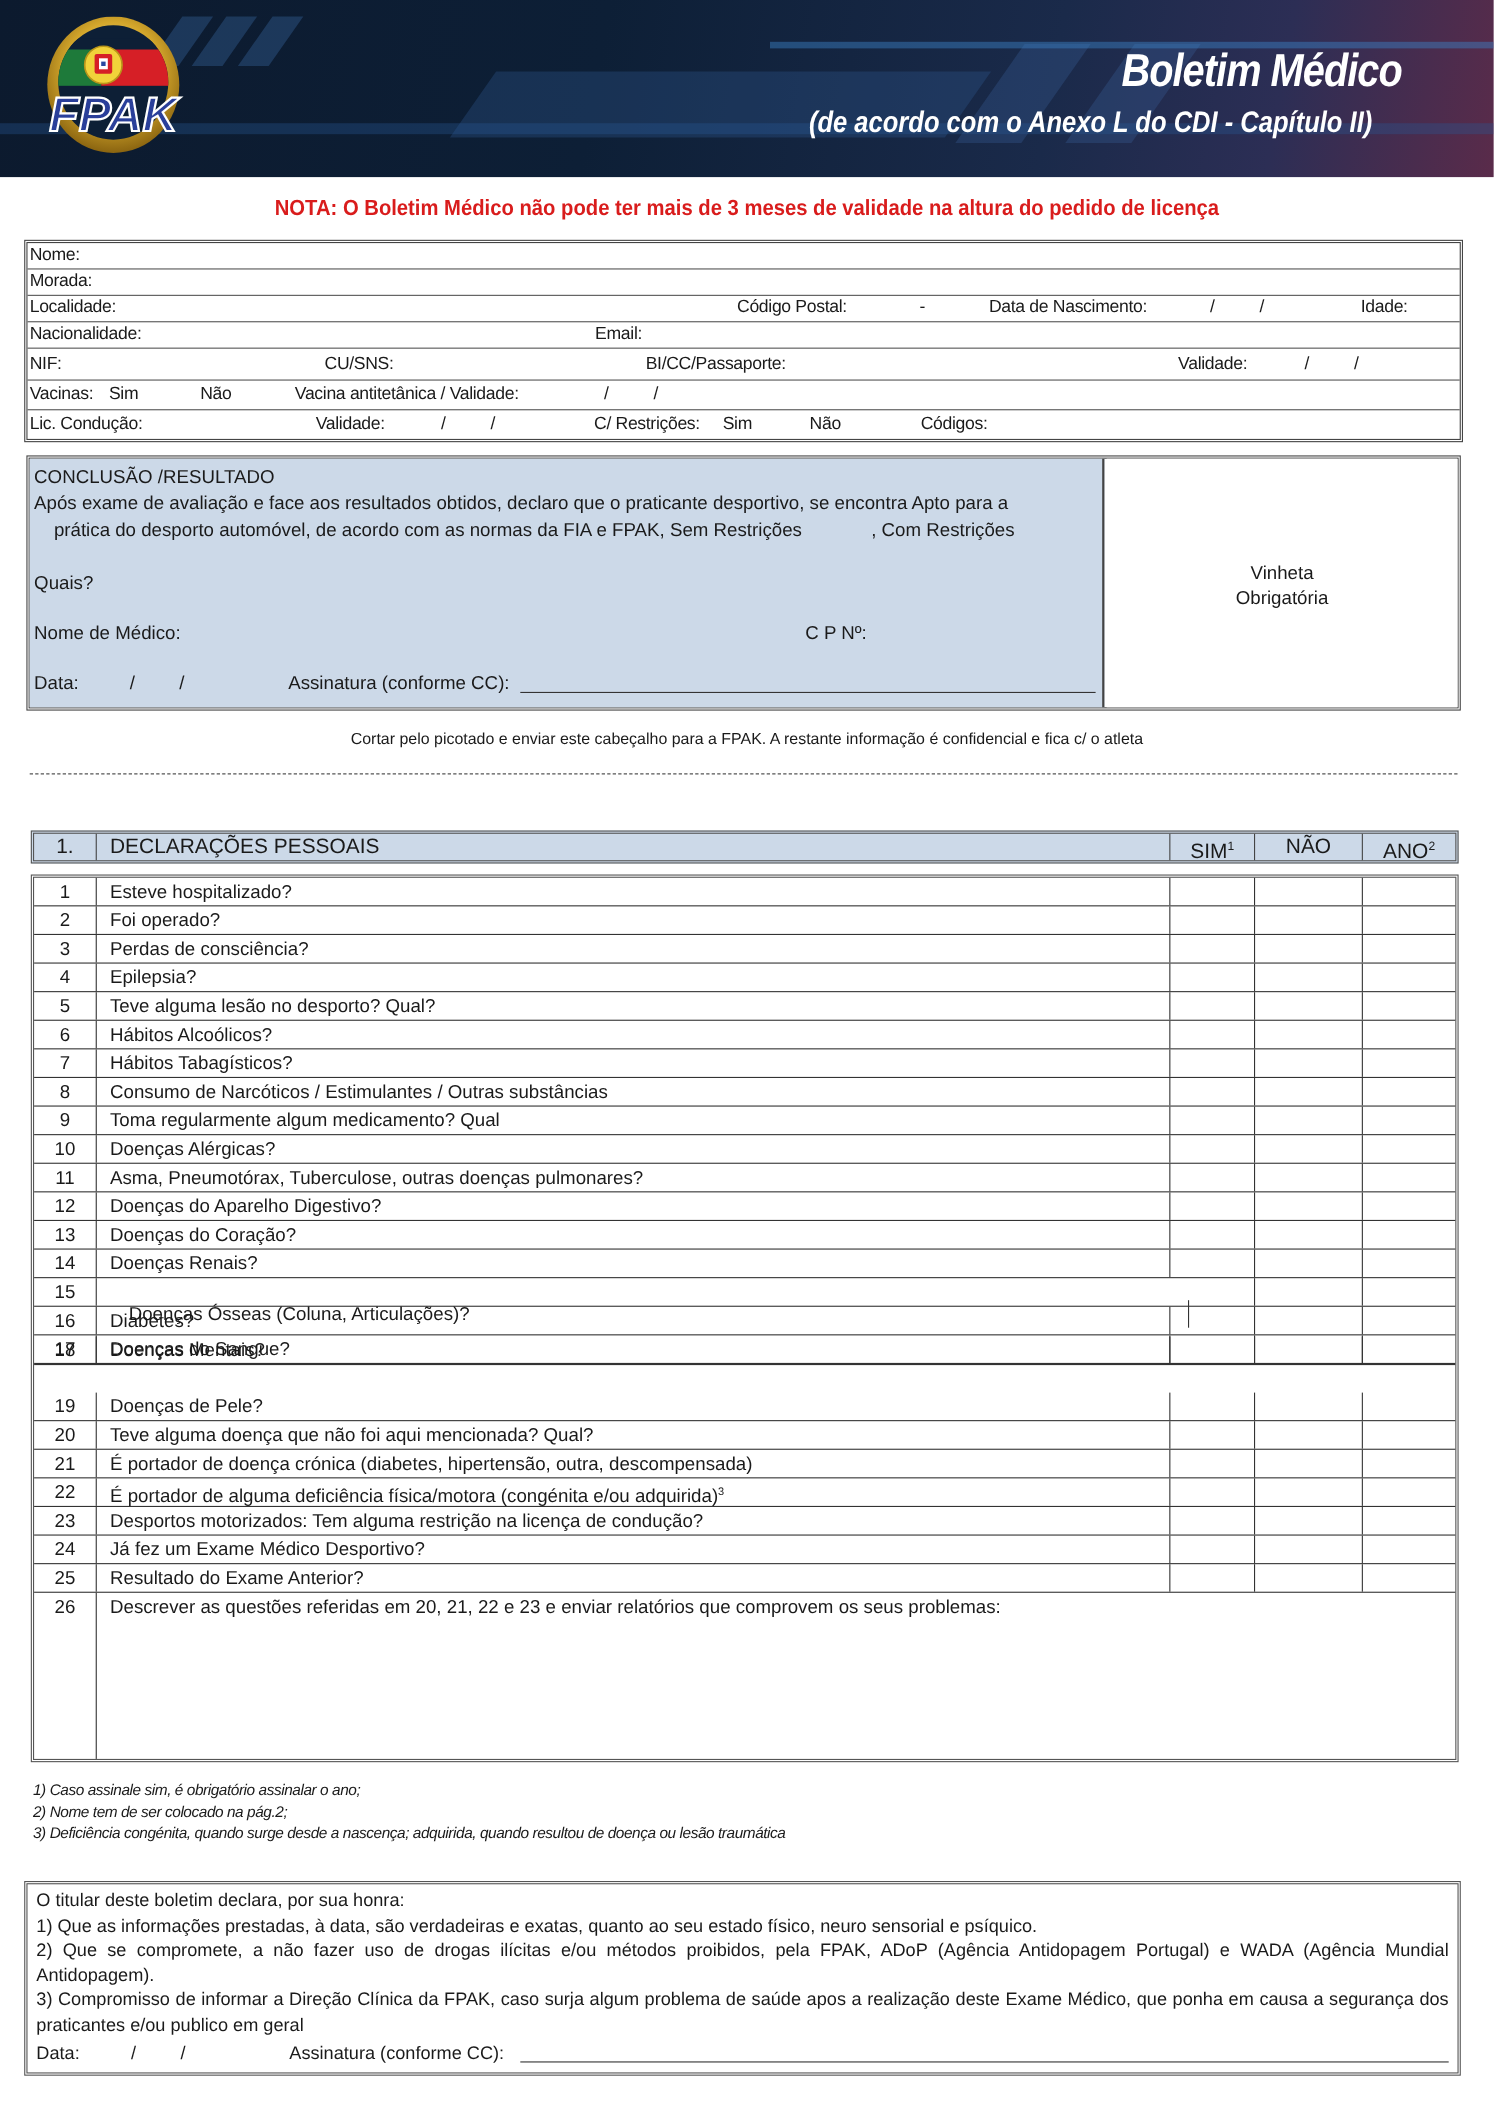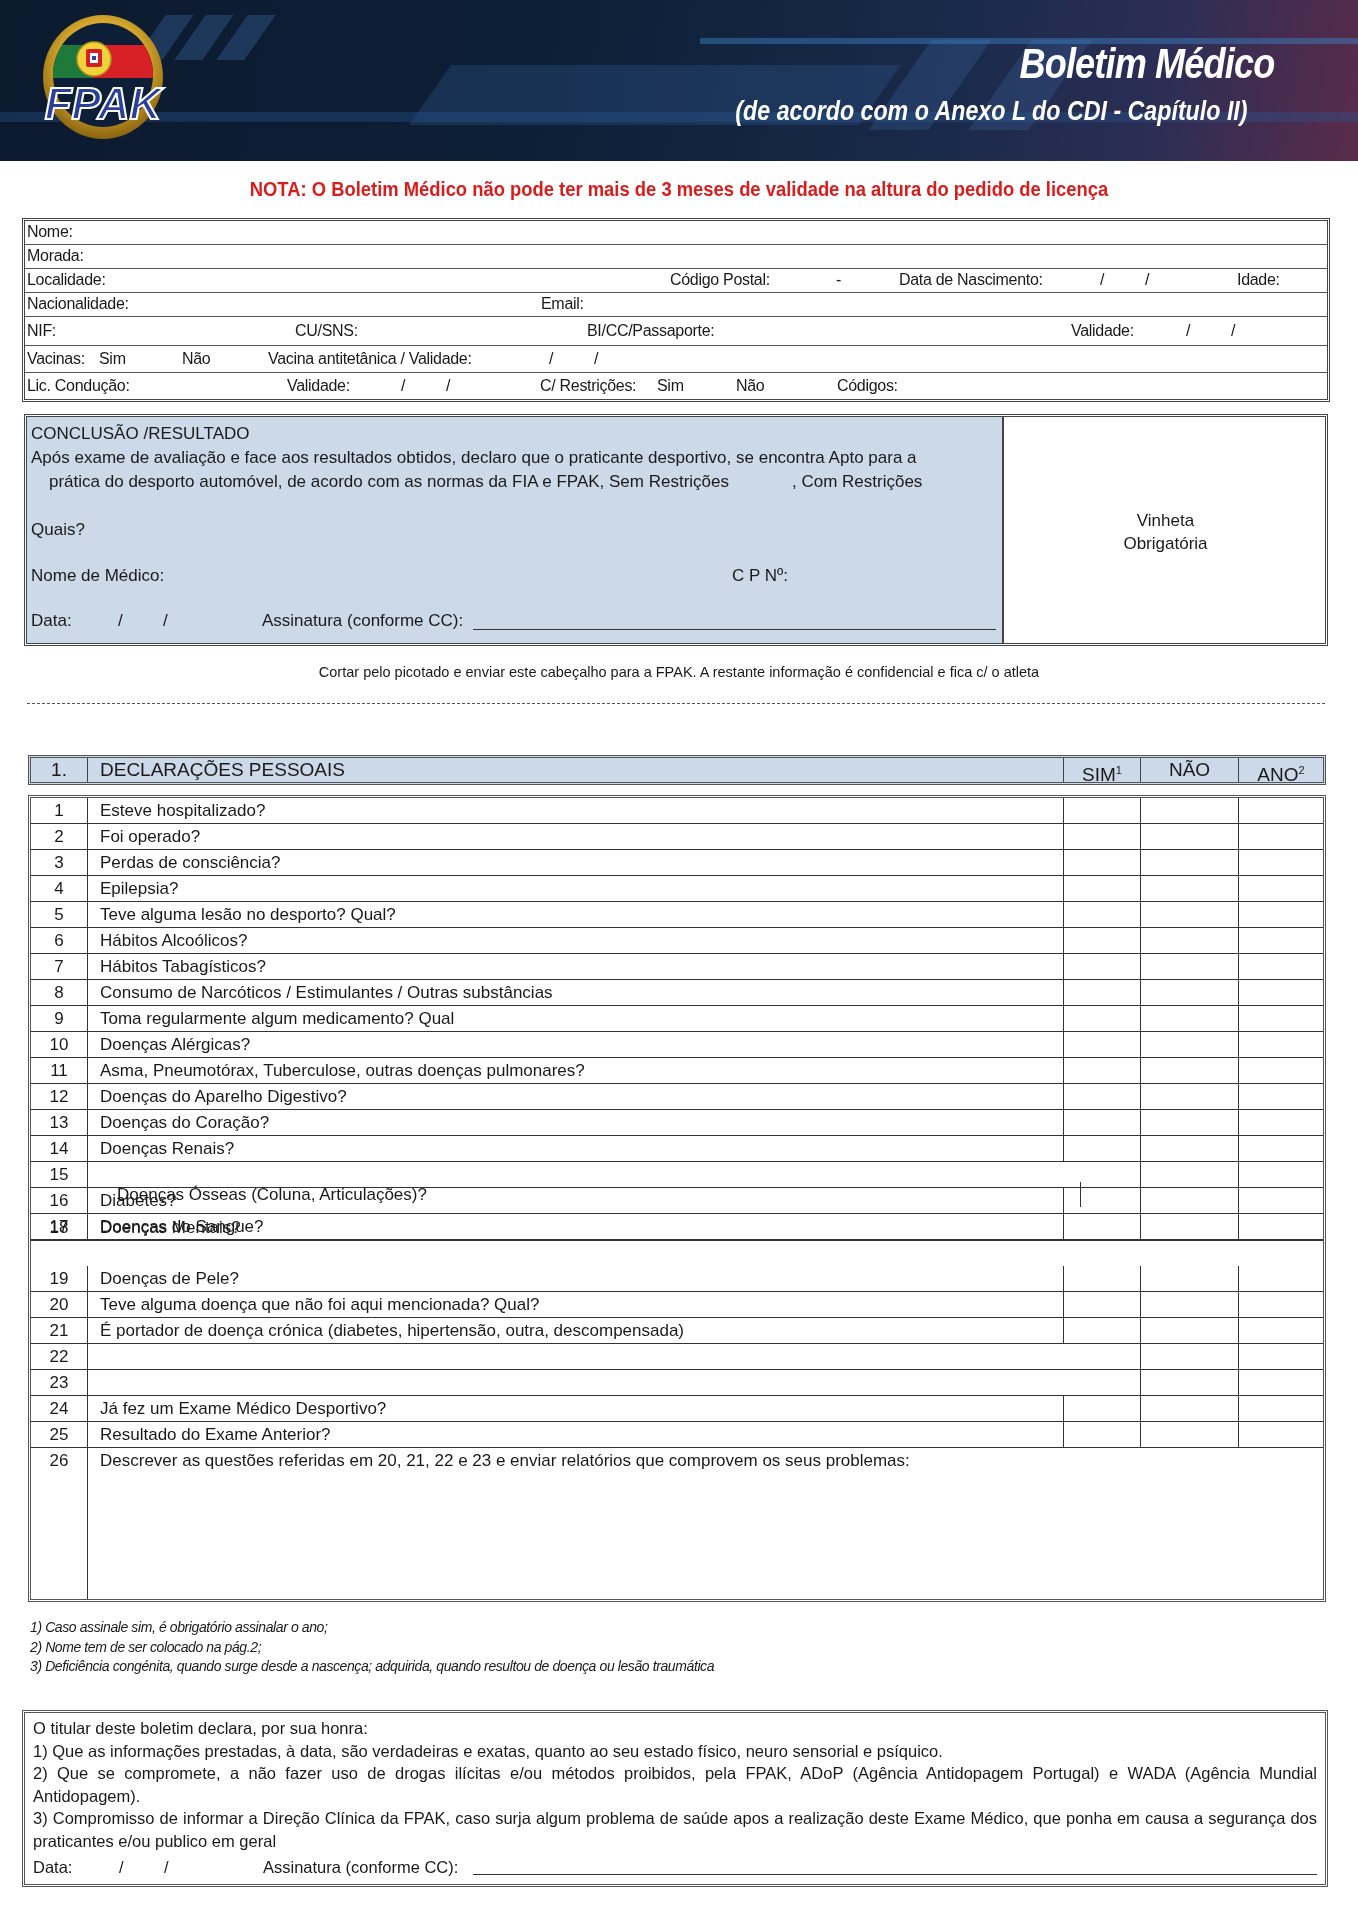--- a/index.html
+++ b/index.html
@@ -364,26 +364,28 @@
       </div>
       <div class="qrow" style="top: 520px;">
         <div class="qcell qnum" style="left: 0px; width: 57px;">21</div>
         <div class="qcell" style="left: 57px; width: 976px; padding-left: 12px;"><span>É portador de doença crónica (diabetes, hipertensão, outra, descompensada)</span></div>
         <div class="qcell" style="left: 1033px; width: 77px;"></div>
         <div class="qcell" style="left: 1110px; width: 98px;"></div>
         <div class="qcell" style="left: 1208px; width: 86px; border-right: none;"></div>
       </div>
       <div class="qrow" style="top: 546px;">
         <div class="qcell qnum" style="left: 0px; width: 57px;">22</div>
+        <div class="qcell" style="left: 57px; width: 976px; padding-left: 12px;"><span>É portador de alguma deficiência física/motora (congénita e/ou adquirida)</span><sup style="font-size: 10px;">3</sup></div>
         <div class="qcell" style="left: 1033px; width: 77px;"></div>
         <div class="qcell" style="left: 1110px; width: 98px;"></div>
         <div class="qcell" style="left: 1208px; width: 86px; border-right: none;"></div>
       </div>
       <div class="qrow" style="top: 572px;">
         <div class="qcell qnum" style="left: 0px; width: 57px;">23</div>
+        <div class="qcell" style="left: 57px; width: 976px; padding-left: 12px;"><span>Desportos motorizados: Tem alguma restrição na licença de condução?</span></div>
         <div class="qcell" style="left: 1033px; width: 77px;"></div>
         <div class="qcell" style="left: 1110px; width: 98px;"></div>
         <div class="qcell" style="left: 1208px; width: 86px; border-right: none;"></div>
       </div>
       <div class="qrow" style="top: 598px;">
         <div class="qcell qnum" style="left: 0px; width: 57px;">24</div>
         <div class="qcell" style="left: 57px; width: 976px; padding-left: 12px;"><span>Já fez um Exame Médico Desportivo?</span></div>
         <div class="qcell" style="left: 1033px; width: 77px;"></div>
         <div class="qcell" style="left: 1110px; width: 98px;"></div>
         <div class="qcell" style="left: 1208px; width: 86px; border-right: none;"></div>

